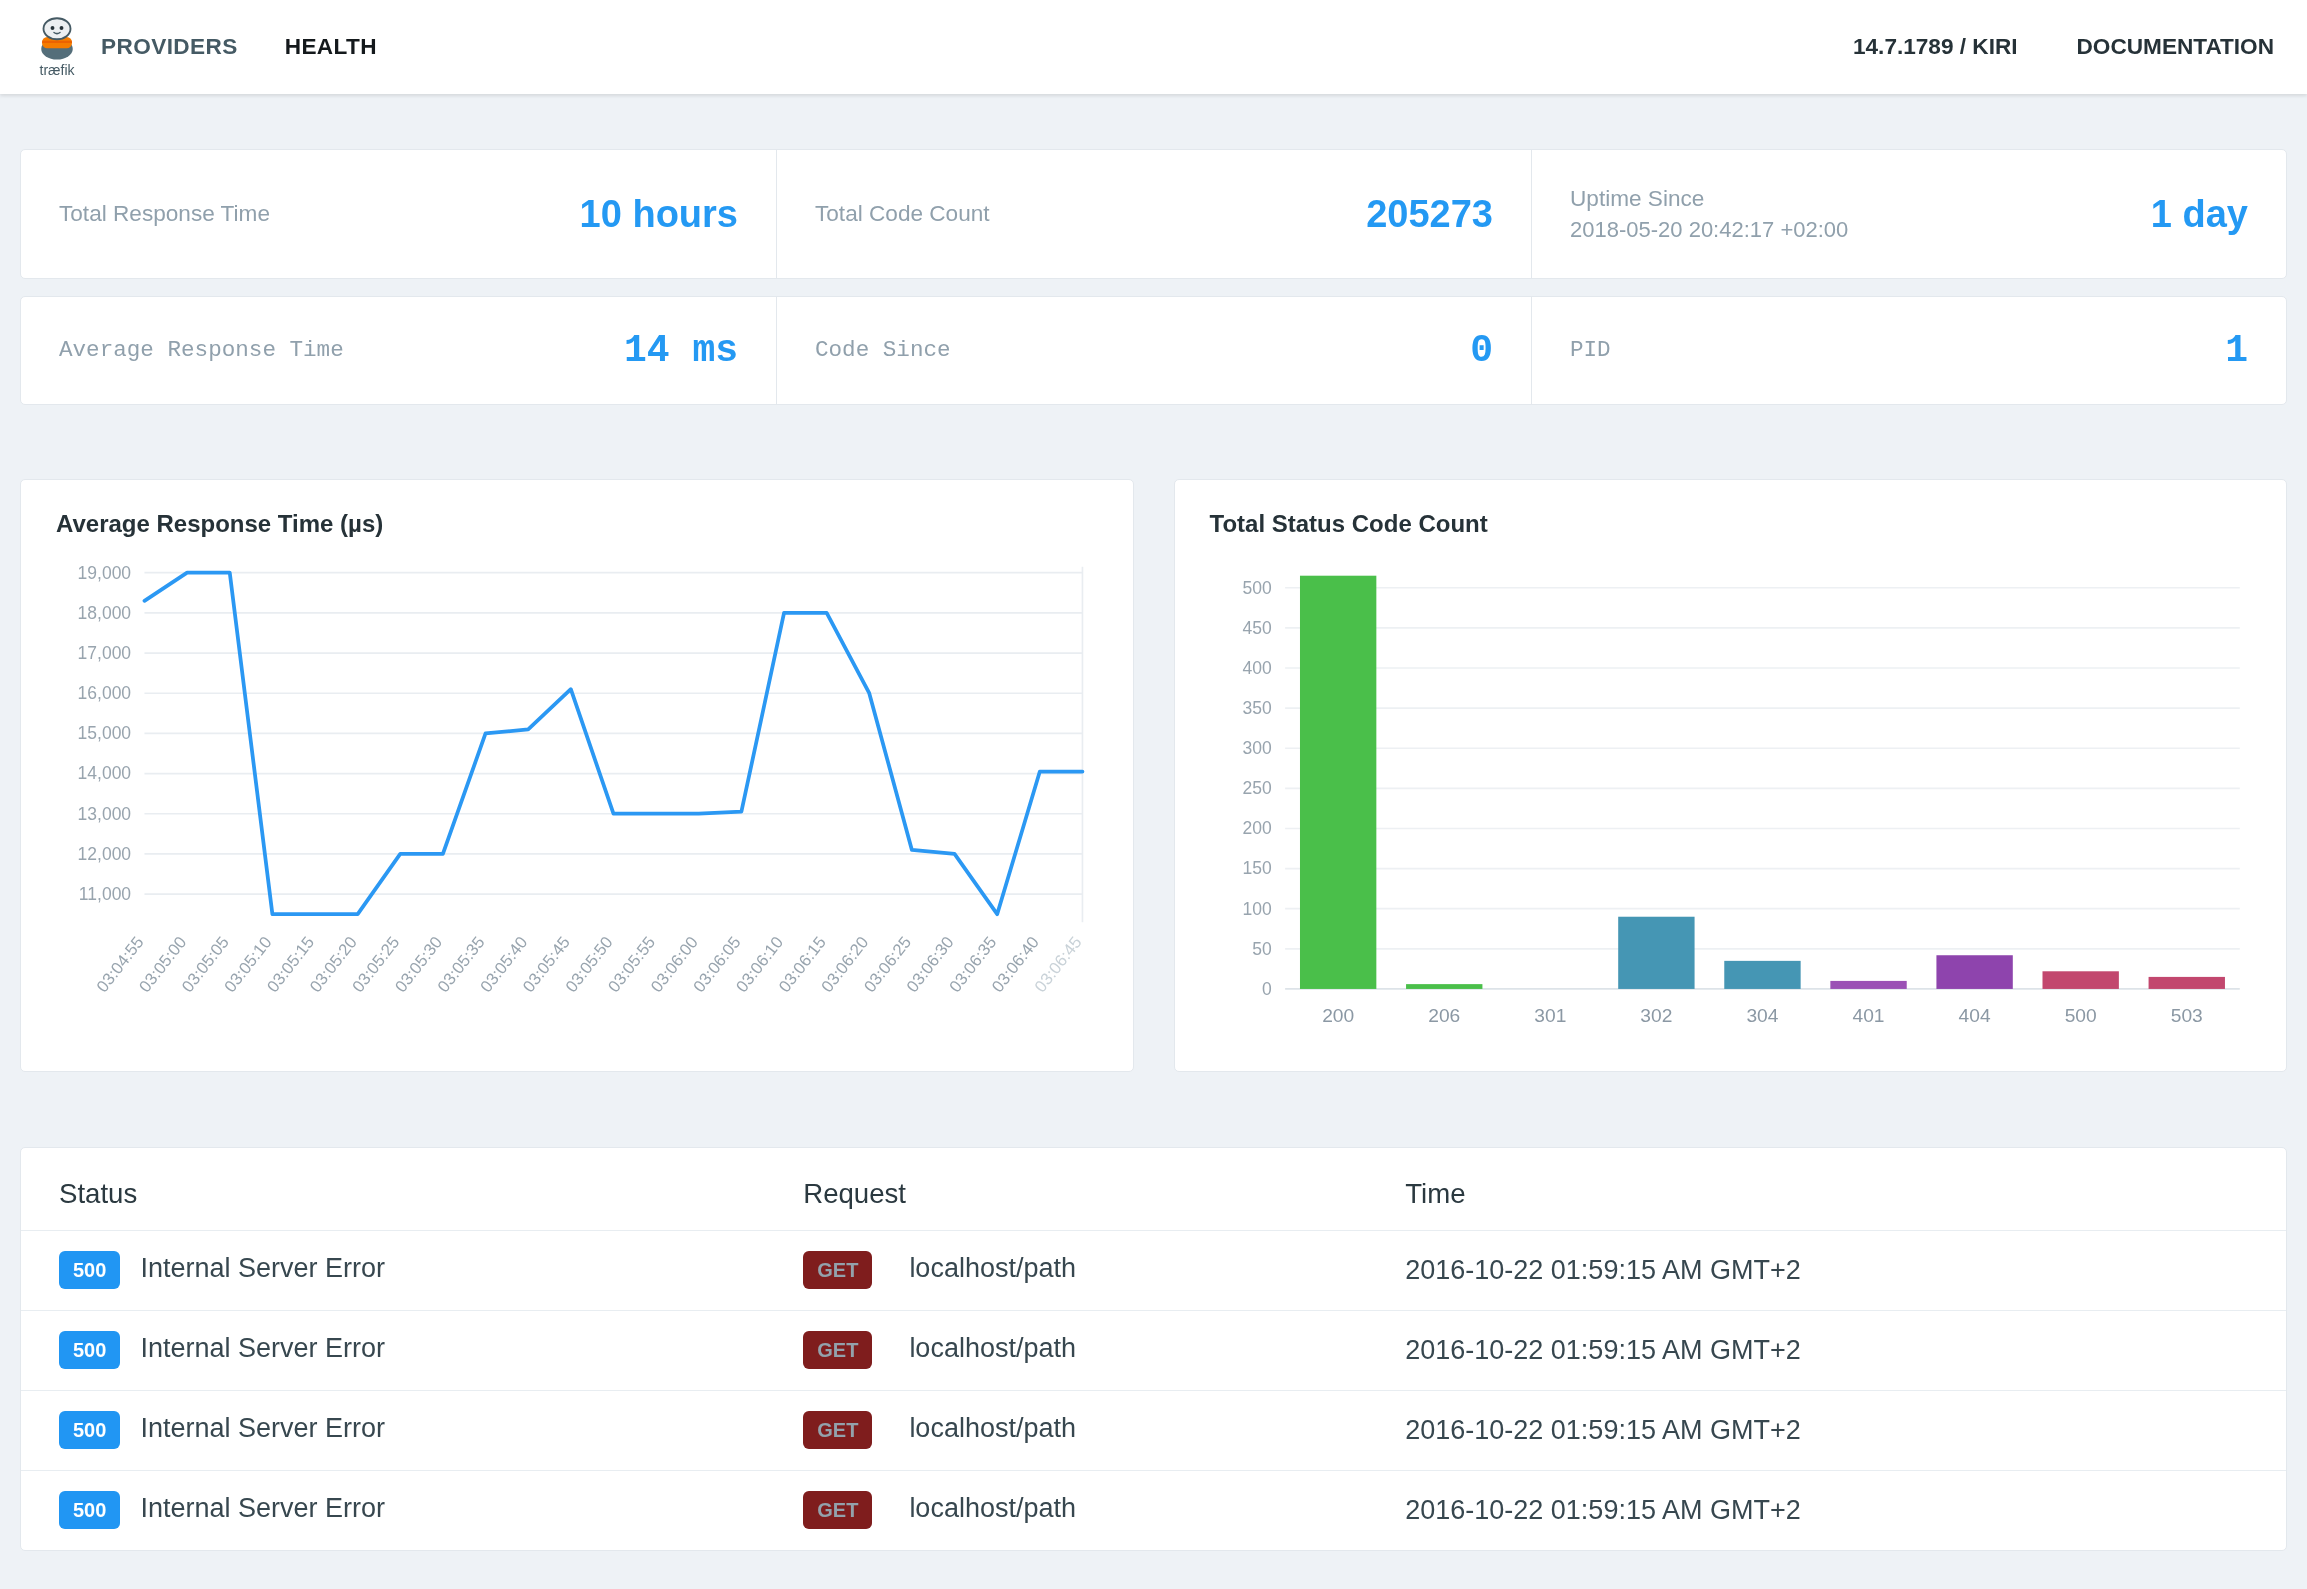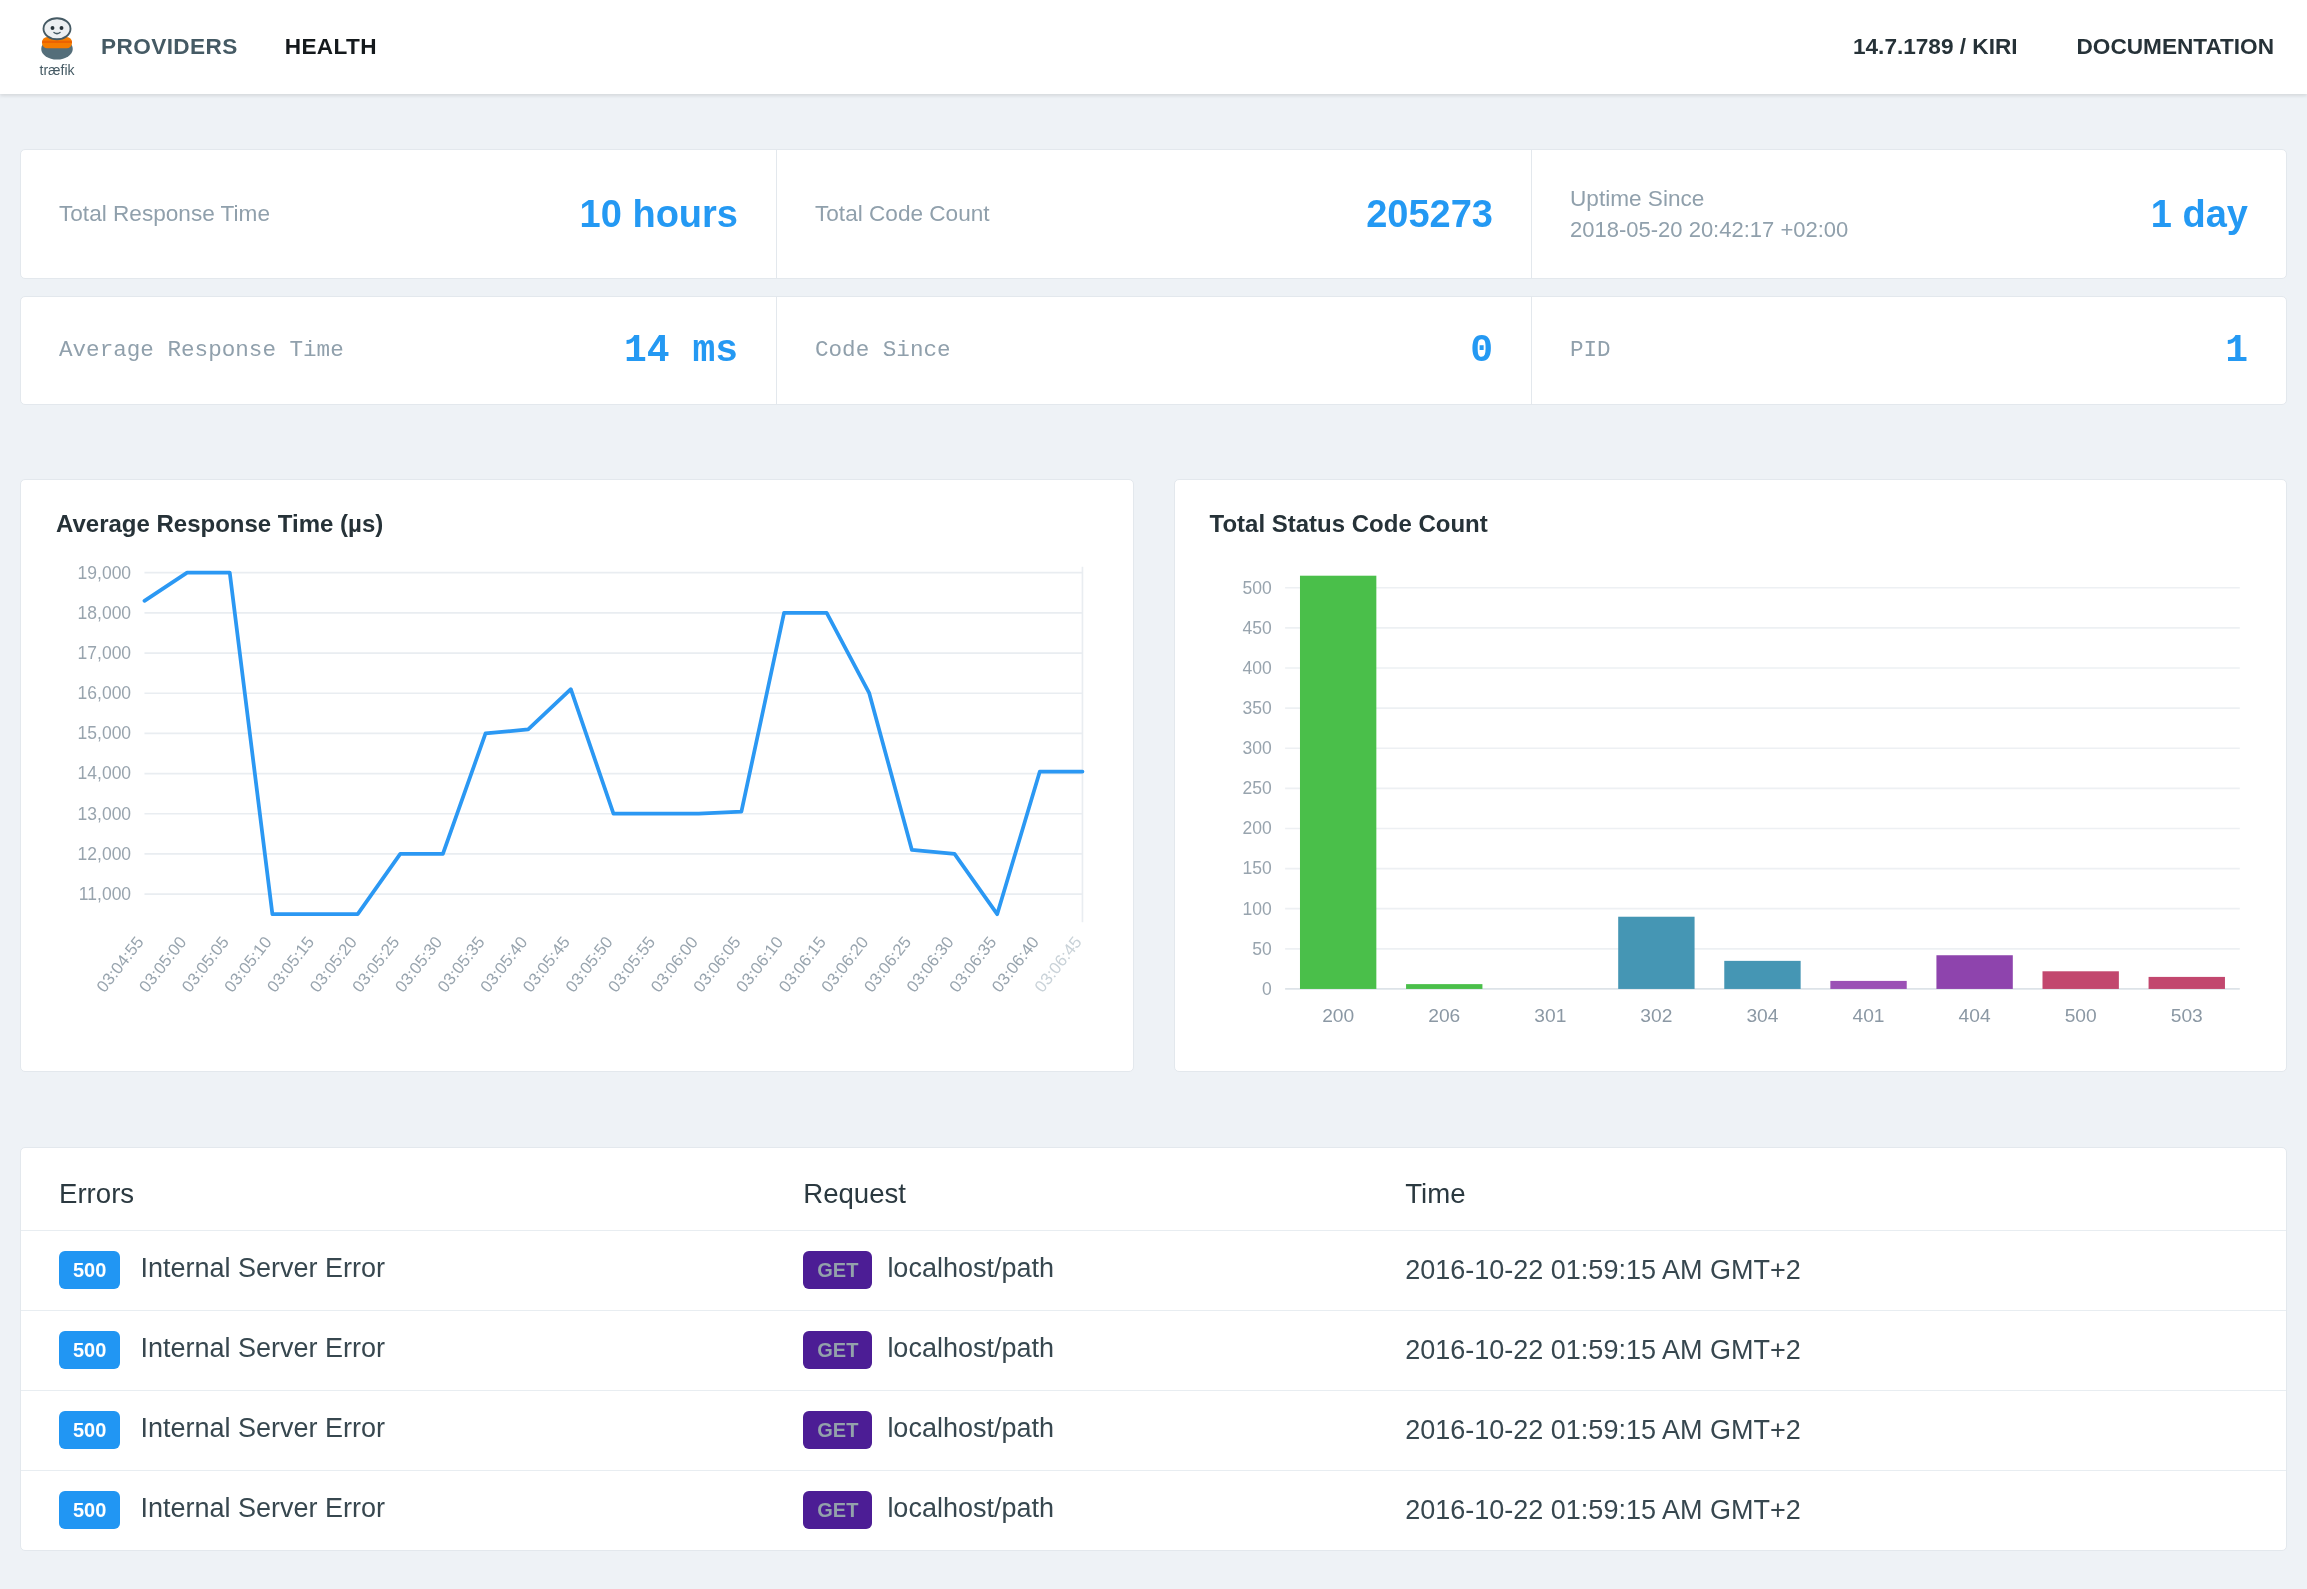--- a/index.html
+++ b/index.html
@@ -112,27 +112,27 @@
     color: #ffffff;
     font-size: 20px;
     font-weight: bold;
     padding: 7.5px 14px;
     border-radius: 5.9px;
     margin-right: 20px;
     vertical-align: middle;
   }
   .method-pill {
     display: inline-block;
-    background: #4c1d95;
+    background: #7f1d1d;
     color: #93a1ab;
     font-size: 20px;
     font-weight: 600;
     padding: 7.5px 14px;
     border-radius: 5.9px;
-    margin-right: 15px;
+    margin-right: 37px;
     vertical-align: middle;
   }
 </style>
 </head>
 <body>
 
 <header class="navbar">
   <div class="logo">
     <svg width="48" height="48" viewBox="0 0 64 64">
       <ellipse cx="32" cy="44" rx="21" ry="14" fill="#546e7a"></ellipse>
@@ -281,21 +281,21 @@
           <text x="922.2222222222223" y="560" text-anchor="middle" fill="#8b98a4" font-size="23">404</text>
           <text x="1049.3333333333335" y="560" text-anchor="middle" fill="#8b98a4" font-size="23">500</text>
           <text x="1176.4444444444446" y="560" text-anchor="middle" fill="#8b98a4" font-size="23">503</text>
         </svg>
     </div>
   </section>
 
   <section class="card errors-card">
 
     <div class="table-header">
-      <div>Errors</div>
+      <div>Status</div>
       <div>Request</div>
       <div>Time</div>
     </div>
 
     <div class="table-row">
       <div>
         <span class="status-badge">500</span><span>Internal Server Error</span>
       </div>
       <div>
         <span class="method-pill">GET</span><span>localhost/path</span>

